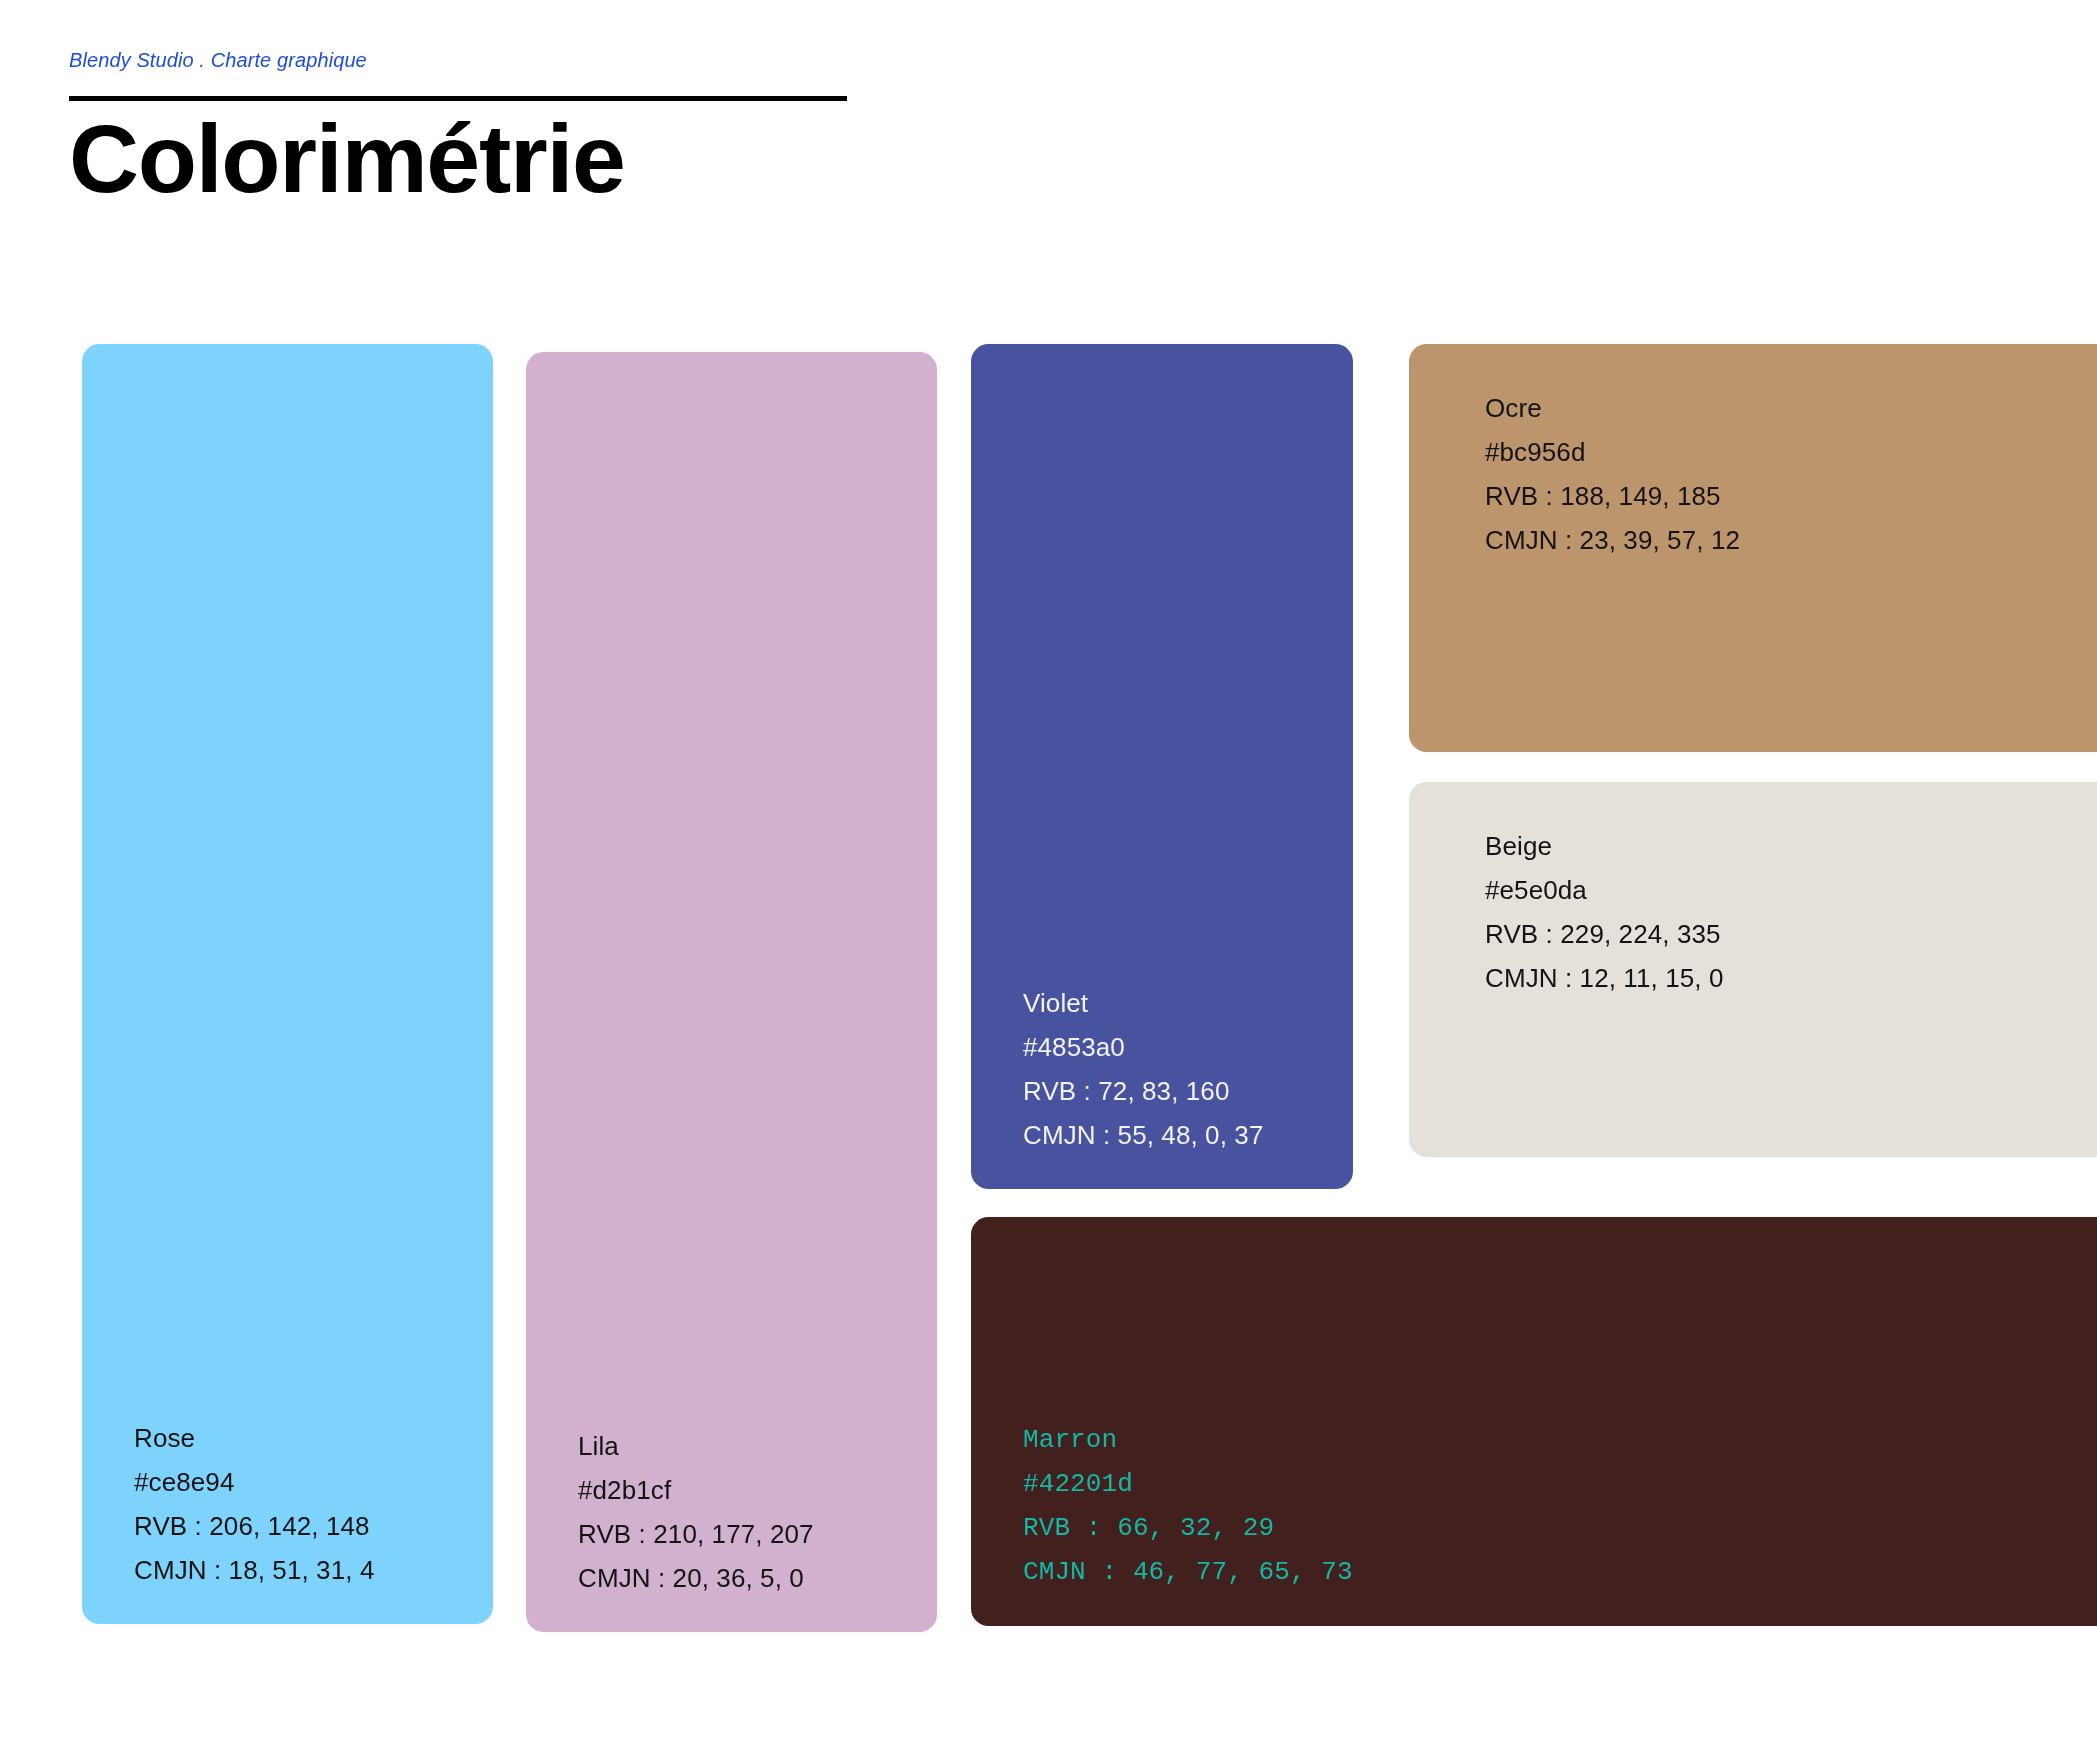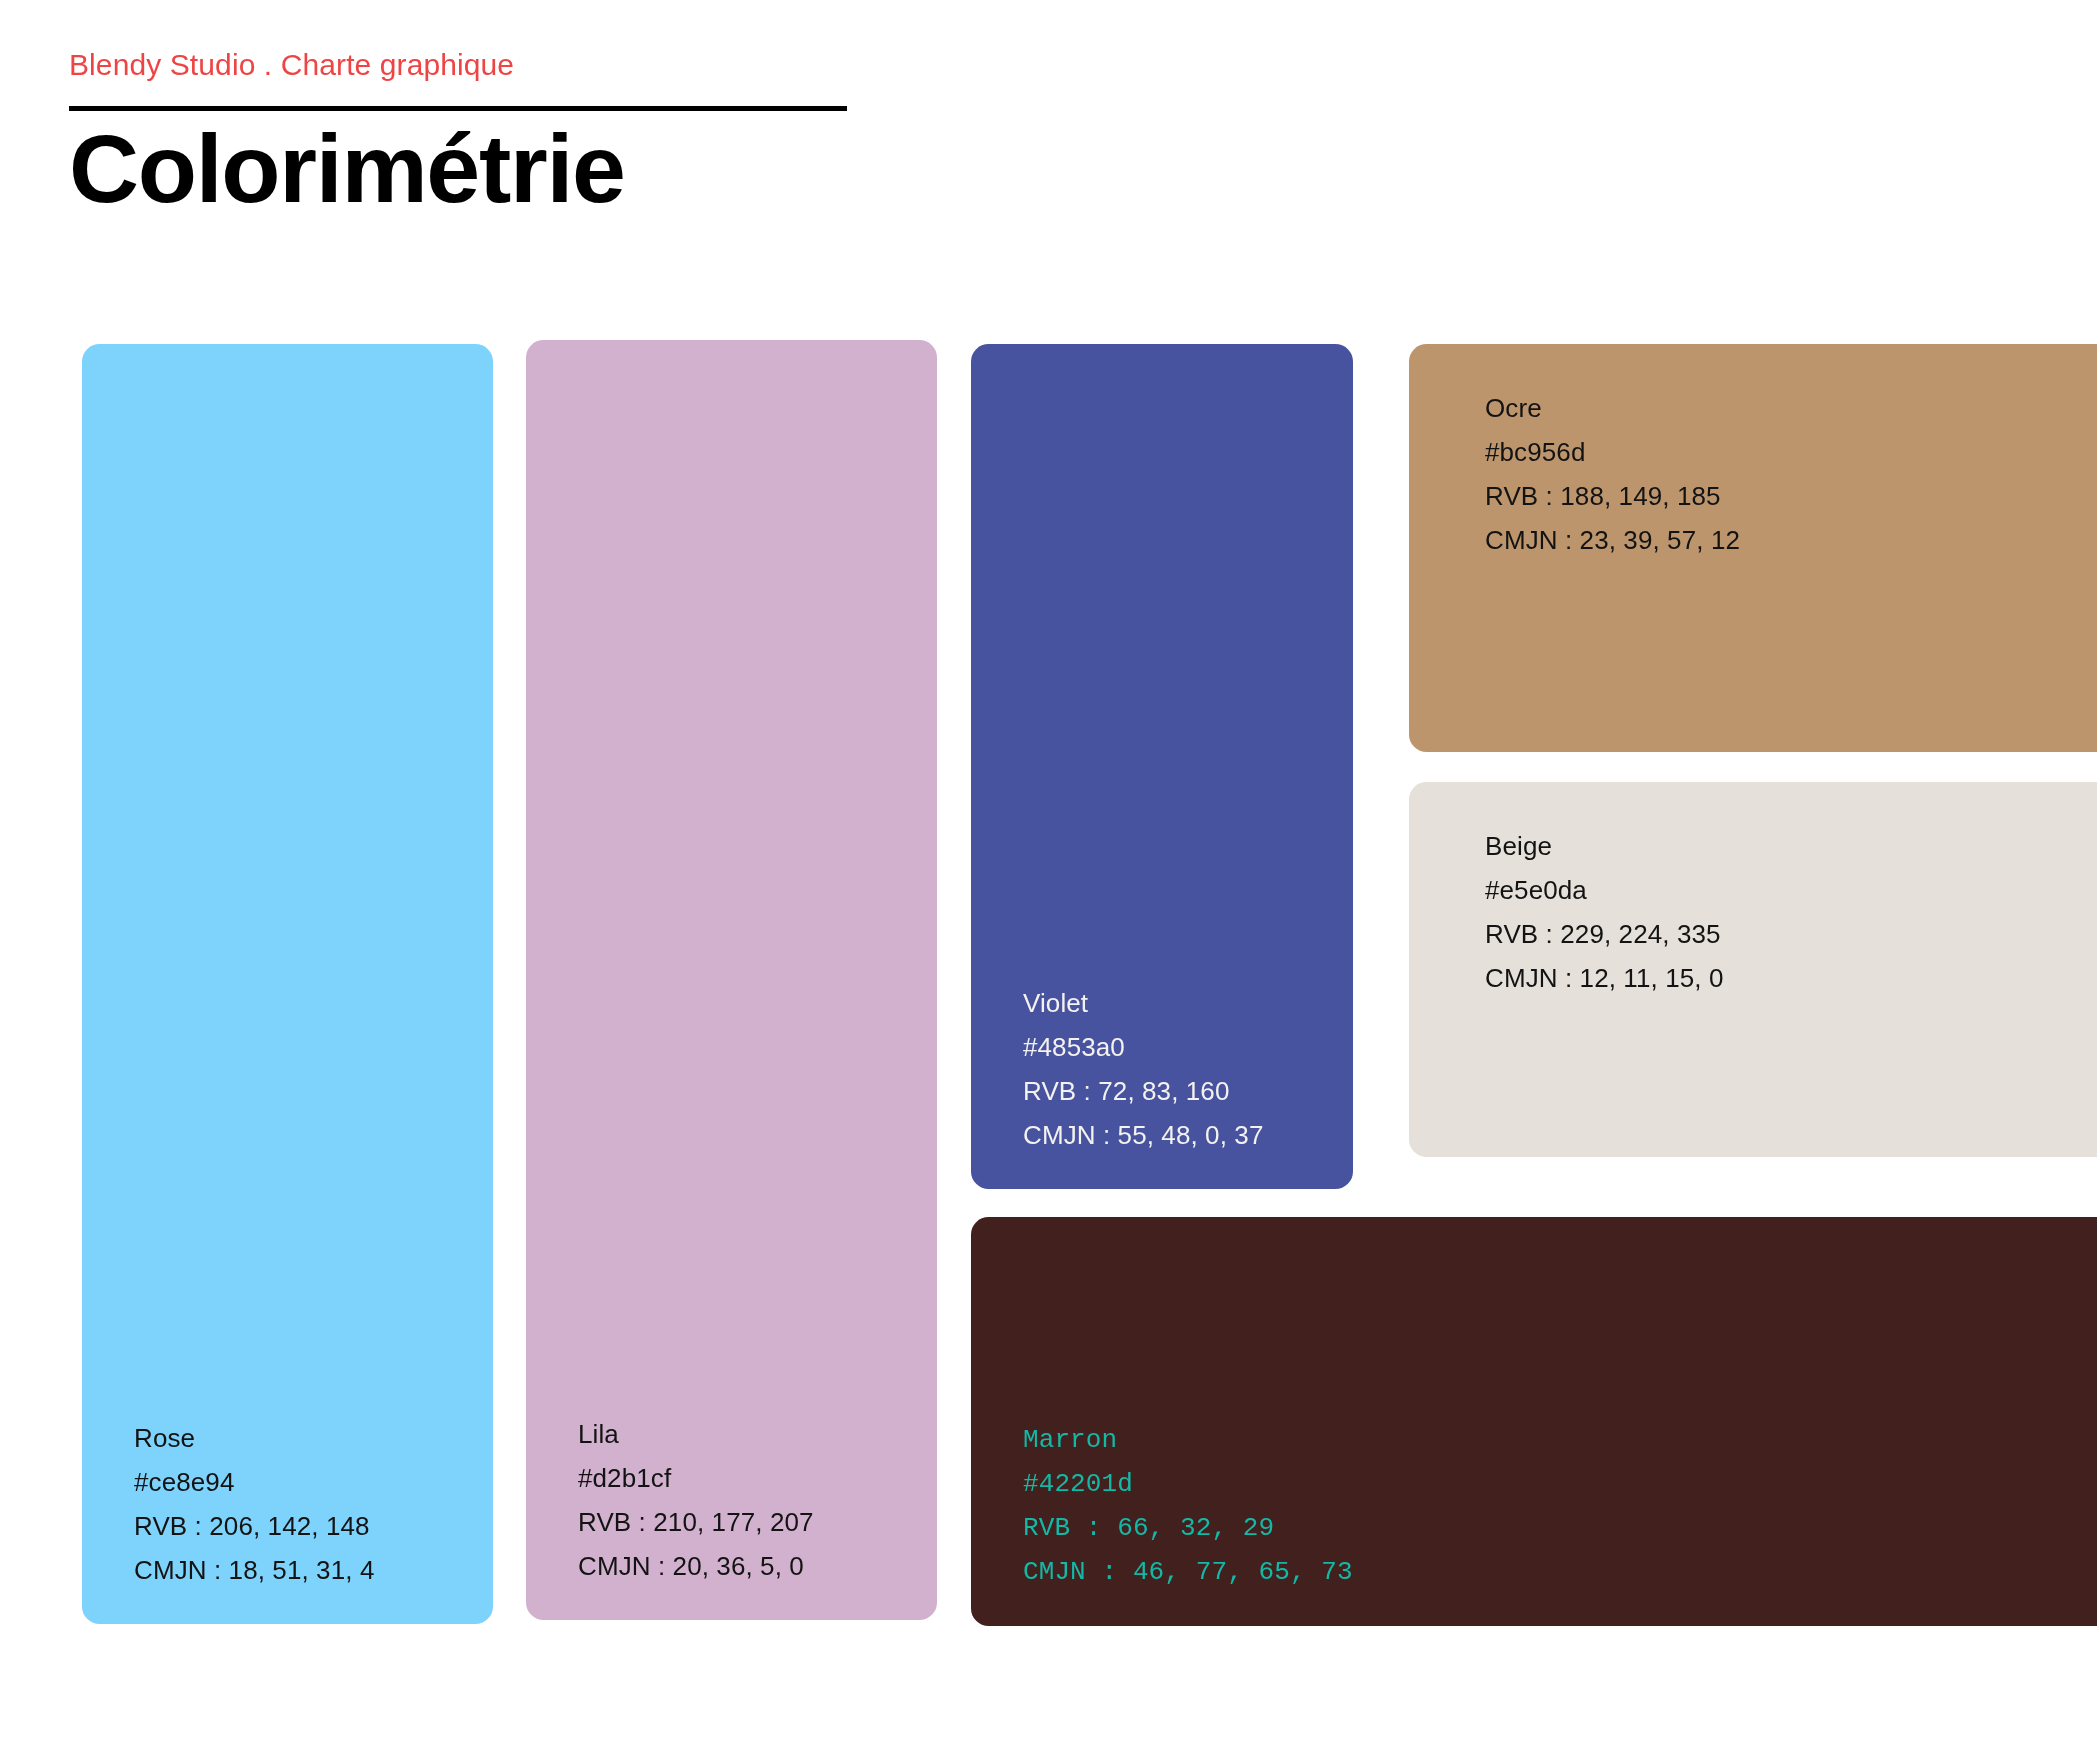--- a/index.html
+++ b/index.html
@@ -17,26 +17,27 @@
   }
 
   
   #header-block {
     position: absolute;
     left: 69px;
     top: 50px;
     width: 780px;
   }
   #brand-line {
-    font-size: 30px;
+    font-size: 20px;
     line-height: 1.0;
-    color: #ef4444;
+    color: #1d4ed8;
     font-weight: 400;
     letter-spacing: 0.1px;
     white-space: nowrap;
+    font-style: italic;
   }
   #header-rule {
     margin-top: 26px;
     width: 778px;
     height: 4.6px;
     background: #000000;
   }
   #page-title {
     margin-top: 9px;
     font-size: 97px;
@@ -71,21 +72,21 @@
   }
   .swatch-text.anchor-bottom { bottom: 32px; }
   .swatch-text.anchor-top    { top: 42px; margin-left: 24px; }
   .swatch-text .line { display: block; }
 
   .txt-dark  { color: #131313; }
   .txt-light { color: #f4f2ef; }
 
   
   #swatch-rose   { left: 82px;  top: 344px;  width: 411px;  height: 1280px; }
-  #swatch-lila   { left: 526px; top: 340px;  width: 411px;  height: 1280px; }
+  #swatch-lila   { left: 526px; top: 352px;  width: 411px;  height: 1280px; }
   #swatch-violet { left: 971px; top: 344px;  width: 382px;  height: 845px; }
   #swatch-marron { left: 971px; top: 1217px; width: 1571px; height: 409px;  }
   #swatch-ocre   { left: 1409px; top: 344px;  width: 1145px; height: 408px;  }
   #swatch-beige  { left: 1409px; top: 782px; width: 1145px; height: 375px;  }
 </style>
 </head>
 <body>
 
 <div id="header-block">
   <div id="brand-line">Blendy Studio . Charte graphique</div>

